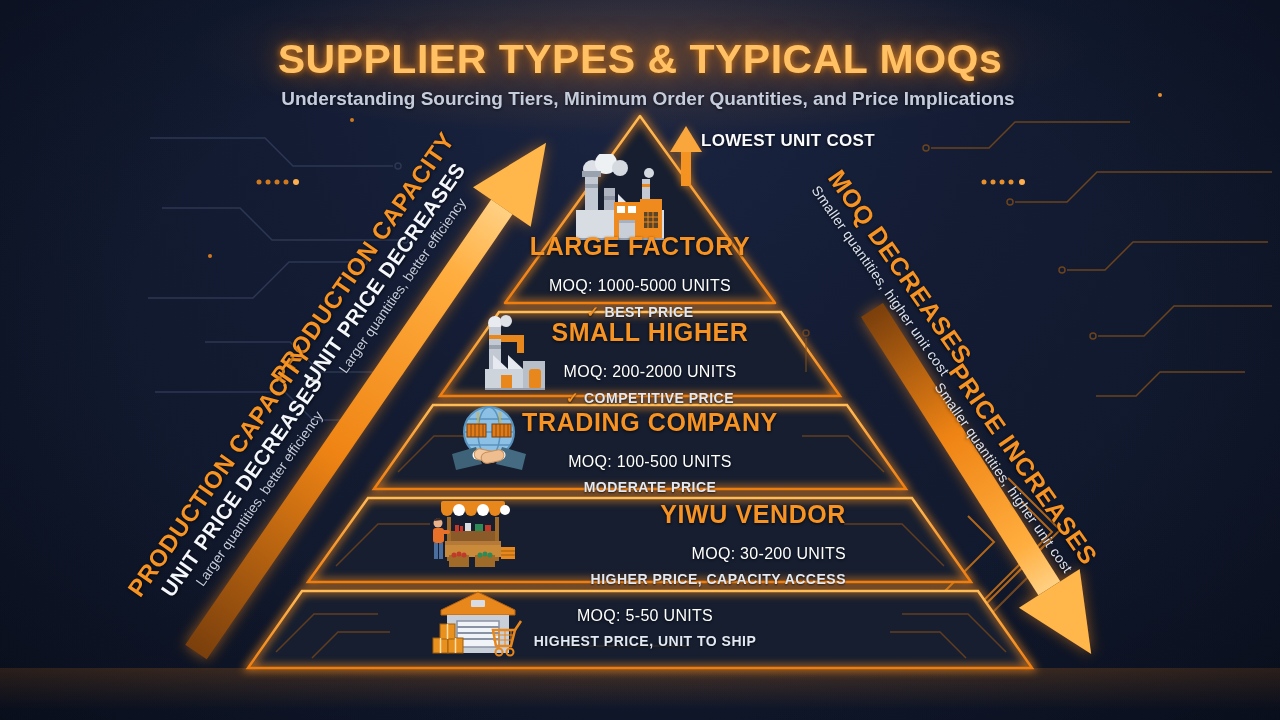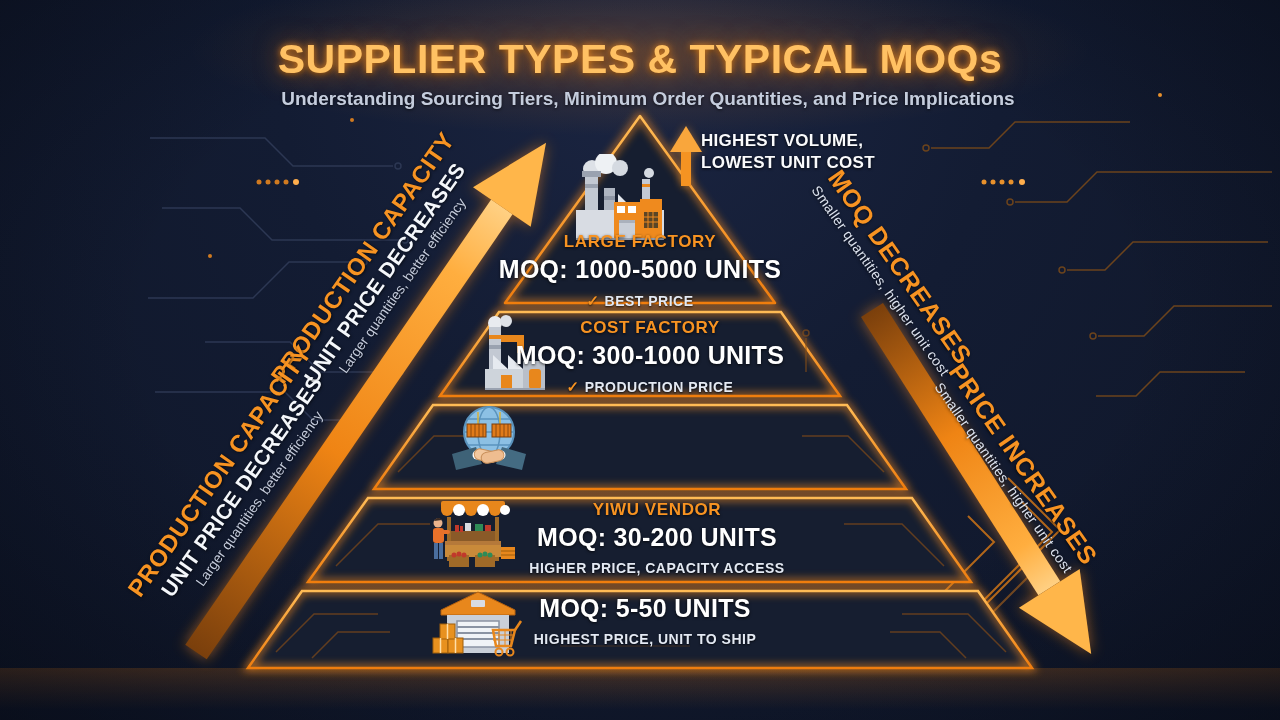--- a/index.html
+++ b/index.html
@@ -16,23 +16,23 @@
 
   .header{position:absolute;top:16px;left:0;width:100%;text-align:center;z-index:6;margin-top:20px;}
   .title{font-size:41px;font-weight:800;letter-spacing:.5px;color:#ffc163;
          text-shadow:0 0 7px rgba(255,152,40,.9),0 0 26px rgba(255,125,10,.6),0 2px 4px rgba(0,0,0,.65);}
   .subtitle{margin-top:5px;font-size:19px;font-weight:600;color:#c5cddd;
             text-shadow:0 1px 3px rgba(0,0,0,.6);padding-left:16px;}
 
   svg.scene{position:absolute;inset:0;z-index:2;}
 
   .tier-text{position:absolute;text-align:center;z-index:5;}
-  .tier-name{font-size:17px;font-weight:800;color:#f79322;letter-spacing:.6px;
+  .tier-name{font-size:25px;font-weight:800;color:#f79322;letter-spacing:.6px;
              text-shadow:0 1px 3px rgba(0,0,0,.75);}
-  .tier-moq{font-size:25px;font-weight:700;color:#ffffff;margin-top:3px;letter-spacing:.3px;
+  .tier-moq{font-size:16px;font-weight:400;color:#ffffff;margin-top:16px;letter-spacing:.3px;
             text-shadow:0 1px 3px rgba(0,0,0,.75);}
   .tier-price{font-size:14px;font-weight:700;color:#e3e9f3;margin-top:8px;letter-spacing:.5px;
               text-shadow:0 1px 2px rgba(0,0,0,.7);}
   .check{color:#f79322;font-weight:800;margin-right:5px;font-size:15px;}
   .check:empty{display:none;margin:0;}
 
   .rot{position:absolute;display:flex;flex-direction:column;align-items:center;gap:1px;
        z-index:5;white-space:nowrap;}
   .l-orange{font-size:24px;font-weight:800;color:#f79322;letter-spacing:.6px;
             text-shadow:0 1px 3px rgba(0,0,0,.7);}
@@ -212,21 +212,20 @@
       <polygon points="686,126 670,152 702,152" fill="#f9a63c"></polygon>
     </g>
   </svg>
 
   <div class="header">
     <div class="title">SUPPLIER TYPES &amp; TYPICAL MOQs</div>
     <div class="subtitle">Understanding Sourcing Tiers, Minimum Order Quantities, and Price Implications</div>
   </div>
 
   <div class="apex-note">
-    <div>HIGHEST VOLUME,</div>
     <div>LOWEST UNIT COST</div>
   </div>
 
   <svg class="icon i1" width="100" height="88" viewBox="0 0 100 88">
     <circle cx="22" cy="15" r="9" fill="#dde1e7"></circle>
       <circle cx="36" cy="9" r="11" fill="#eef1f4"></circle>
     <circle cx="50" cy="14" r="8" fill="#d5dae1"></circle>
       <circle cx="79" cy="19" r="5" fill="#d5dae1"></circle>
     <rect x="15" y="20" width="13" height="66" fill="#c3c9d3"></rect>
       <rect x="12" y="17" width="19" height="6" fill="#9aa2b0"></rect>
@@ -337,29 +336,36 @@
 
   <div class="tier-text" style="left:455px;top:232px;width:370px;">
     <div class="tier-name">LARGE FACTORY</div>
     <div class="tier-moq">MOQ: 1000-5000 UNITS</div>
     <div class="tier-price">
       <span class="check">✓</span><span>BEST PRICE</span>
     </div>
   </div>
 
   <div class="tier-text" style="left:440px;top:318px;width:420px;">
-    <div class="tier-name">COST FACTORY</div>
-    <div class="tier-moq">MOQ: 300-1000 UNITS</div>
+    <div class="tier-name">SMALL HIGHER</div>
+    <div class="tier-moq">MOQ: 200-2000 UNITS</div>
     <div class="tier-price">
-      <span class="check">✓</span><span>PRODUCTION PRICE</span>
+      <span class="check">✓</span><span>COMPETITIVE PRICE</span>
     </div>
   </div>
 
-
-  <div class="tier-text" style="left:432px;top:500px;width:450px;">
+  <div class="tier-text" style="left:430px;top:408px;width:440px;">
+    <div class="tier-name">TRADING COMPANY</div>
+    <div class="tier-moq">MOQ: 100-500 UNITS</div>
+    <div class="tier-price">
+      <span>MODERATE PRICE</span>
+    </div>
+  </div>
+
+  <div class="tier-text" style="left:396px;top:500px;width:450px;text-align:right;">
     <div class="tier-name">YIWU VENDOR</div>
     <div class="tier-moq">MOQ: 30-200 UNITS</div>
     <div class="tier-price">
       <span>HIGHER PRICE, CAPACITY ACCESS</span>
     </div>
   </div>
 
   <div class="tier-text" style="left:420px;top:591px;width:450px;">
     <div class="tier-moq">MOQ: 5-50 UNITS</div>
     <div class="tier-price">

